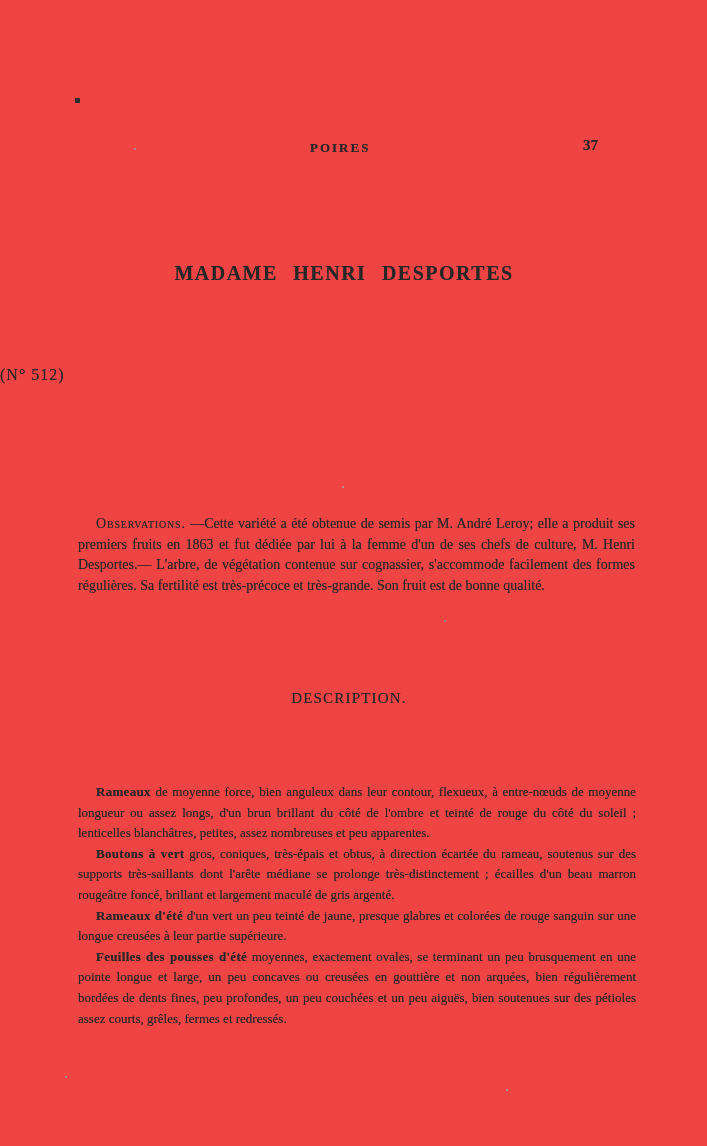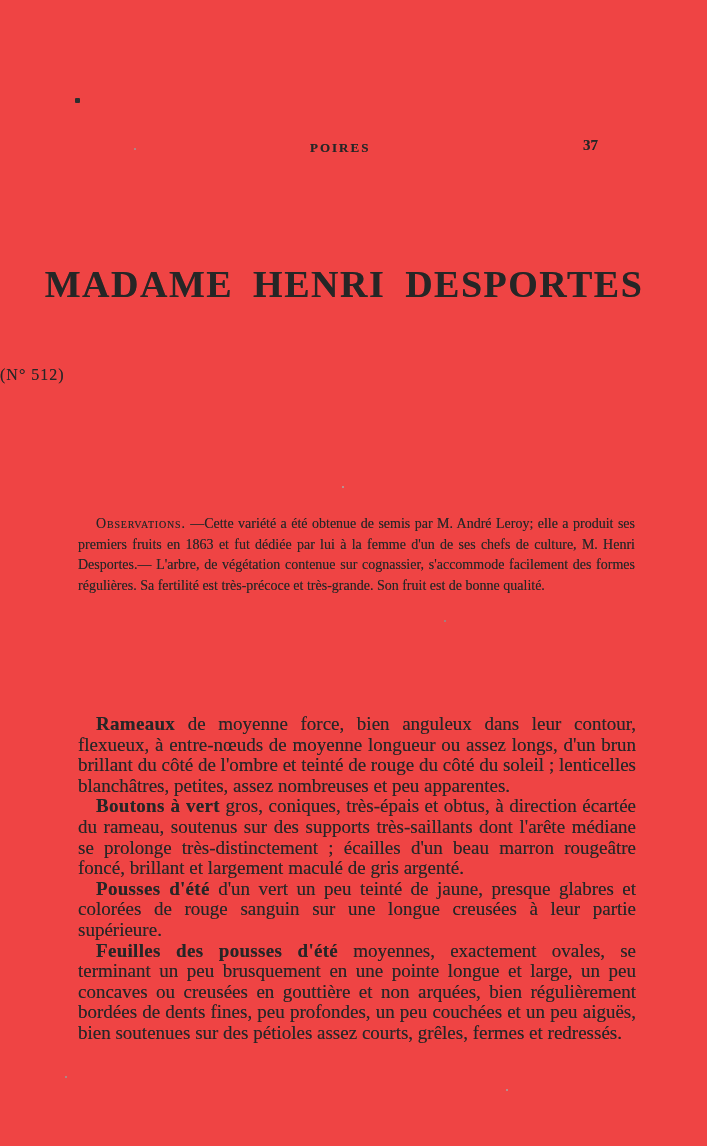--- a/index.html
+++ b/index.html
@@ -28,21 +28,21 @@
     font-size: 15px;
     font-weight: bold;
   }
 
   
   .main-title {
     position: absolute;
     top: 262px; left: 0; width: 688px;
     margin: 0;
     text-align: center;
-    font-size: 38px;
+    font-size: 20px;
     font-weight: bold;
     letter-spacing: 1.5px;
     word-spacing: 9px;
     white-space: nowrap;
   }
 
   
   .variety-number {
     position: absolute;
     top: 366px; left: 0; width: 684px;
@@ -79,22 +79,22 @@
     margin: 0;
     text-align: center;
     font-size: 15px;
     font-weight: normal;
     letter-spacing: 1.2px;
   }
 
   
   .description {
     position: absolute;
-    top: 714px; left: 78px; width: 558px;
-    font-size: 19px;
+    top: 782px; left: 78px; width: 558px;
+    font-size: 13px;
     line-height: 20.6px;
     text-align: justify;
   }
   .description p { margin: 0; text-indent: 18px; }
   .description .lead { font-weight: bold; letter-spacing: 0.3px; }
 
   
   .speck { position: absolute; border-radius: 50%; }
   .speck-1 { top: 98px;  left: 75px;  width: 5px; height: 5px; background: #2e2e2e; border-radius: 1px; }
   .speck-2 { top: 148px; left: 134px; width: 2px; height: 2px; background: #9a9a9a; }
@@ -113,30 +113,31 @@
 
   <h1 class="main-title">MADAME HENRI DESPORTES</h1>
 
   <div class="variety-number">(N° 512)</div>
 
 
   <p class="observations">
     <span class="obs-lead">Observations.</span><span> —Cette variété a été obtenue de semis par M. André Leroy; elle a produit ses premiers fruits en 1863 et fut dédiée par lui à la femme d'un de ses chefs de culture, M. Henri Desportes.— L'arbre, de végétation contenue sur cognassier, s'accommode facilement des formes régulières. Sa fertilité est très-précoce et très-grande. Son fruit est de bonne qualité.</span>
   </p>
 
+  <h2 class="description-heading">DESCRIPTION.</h2>
 
   <div class="description">
     <p>
       <span class="lead">Rameaux</span><span> de moyenne force, bien anguleux dans leur contour, flexueux, à entre-nœuds de moyenne longueur ou assez longs, d'un brun brillant du côté de l'ombre et teinté de rouge du côté du soleil ; lenticelles blanchâtres, petites, assez nombreuses et peu apparentes.</span>
     </p>
     <p>
       <span class="lead">Boutons à vert</span><span> gros, coniques, très-épais et obtus, à direction écartée du rameau, soutenus sur des supports très-saillants dont l'arête médiane se prolonge très-distinctement ; écailles d'un beau marron rougeâtre foncé, brillant et largement maculé de gris argenté.</span>
     </p>
     <p>
-      <span class="lead">Pousses d'été</span><span> d'un vert un peu teinté de jaune, presque glabres et colorées de rouge sanguin sur une longue creusées à leur partie supérieure.</span>
+      <span class="lead">Rameaux d'été</span><span> d'un vert un peu teinté de jaune, presque glabres et colorées de rouge sanguin sur une longue creusées à leur partie supérieure.</span>
     </p>
     <p>
       <span class="lead">Feuilles des pousses d'été</span><span> moyennes, exactement ovales, se terminant un peu brusquement en une pointe longue et large, un peu concaves ou creusées en gouttière et non arquées, bien régulièrement bordées de dents fines, peu profondes, un peu couchées et un peu aiguës, bien soutenues sur des pétioles assez courts, grêles, fermes et redressés.</span>
     </p>
   </div>
 
   <div class="speck speck-1"></div>
   <div class="speck speck-2"></div>
   <div class="speck speck-3"></div>
   <div class="speck speck-4"></div>

